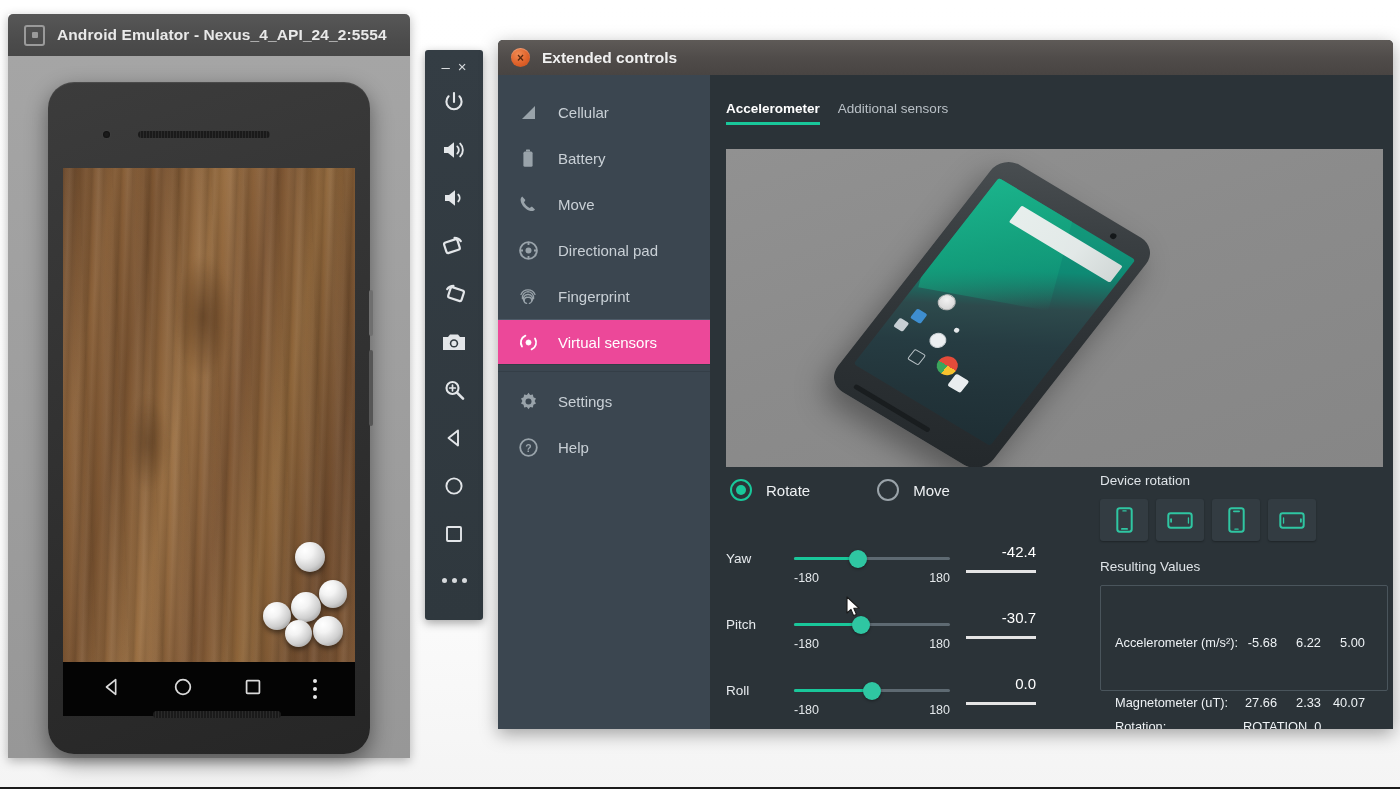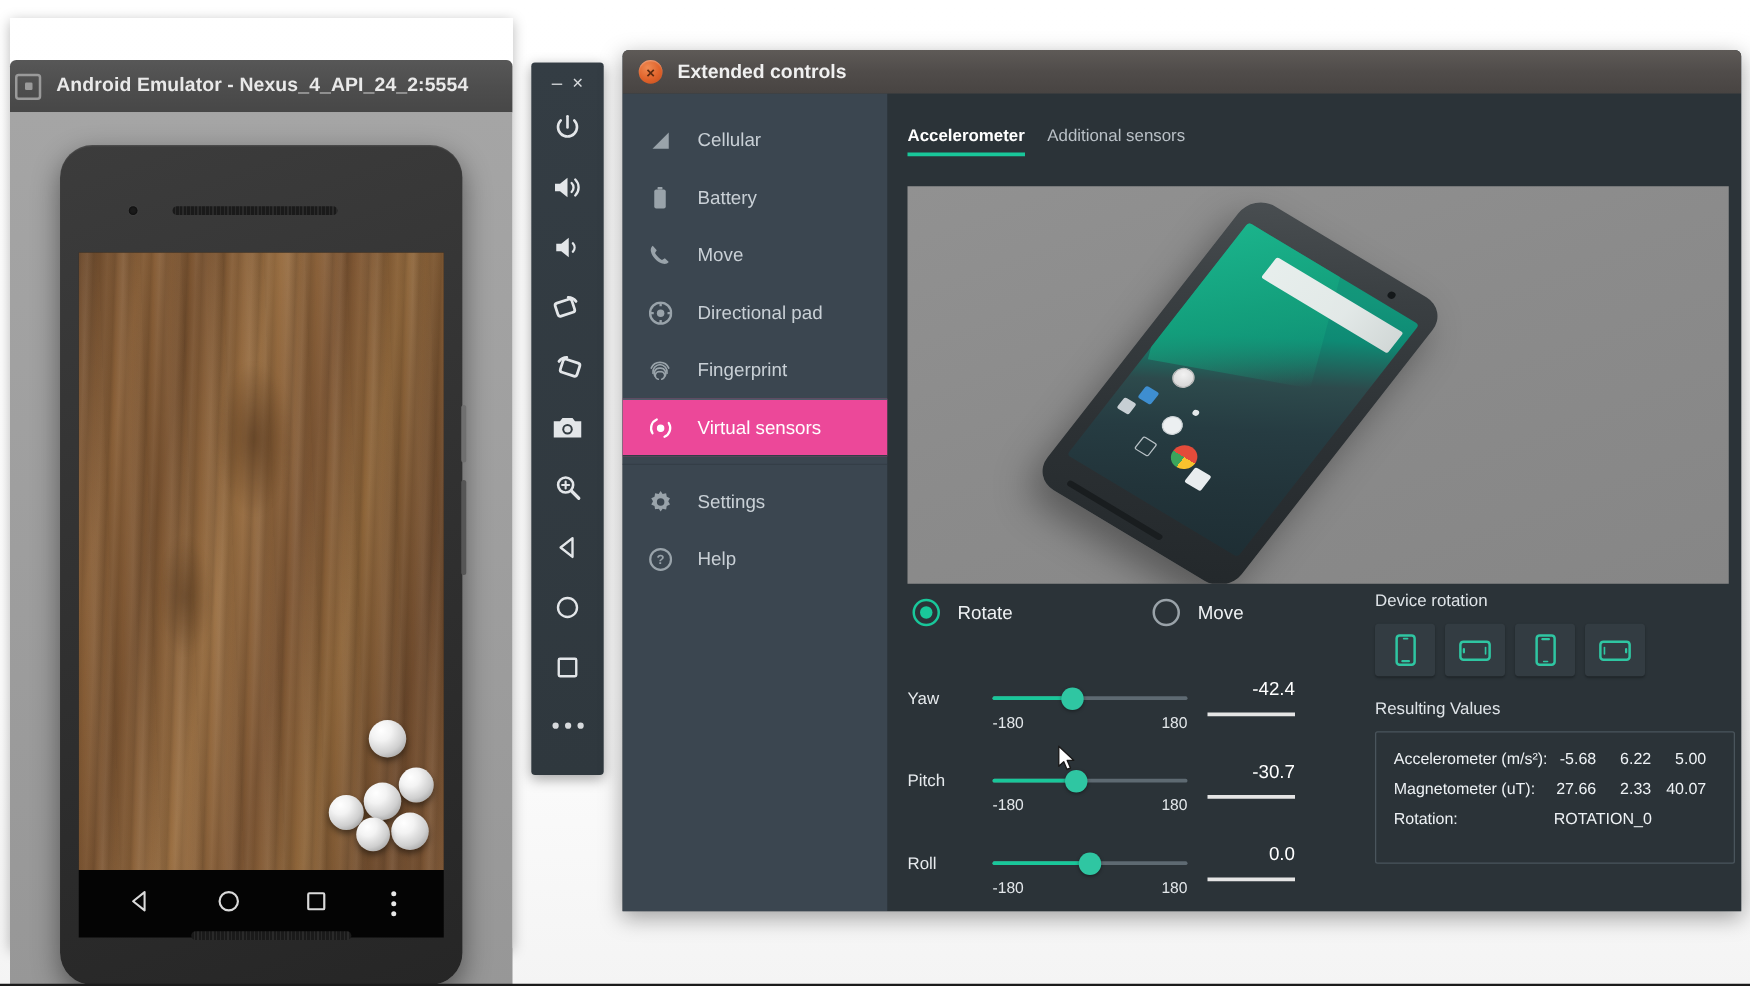--- a/index.html
+++ b/index.html
@@ -17,23 +17,22 @@
 
   
   .emu-window{
     position:absolute;left:8px;top:14px;width:402px;height:744px;
     box-shadow:0 3px 10px rgba(0,0,0,.28);
   }
   .emu-titlebar{
     height:42px;width:100%;
     background:linear-gradient(180deg,#575757 0%,#4d4d4d 55%,#474747 100%);
     border-top-left-radius:5px;border-top-right-radius:5px;
-    display:flex;align-items:center;gap:12px;padding:0 4px;
+    display:flex;align-items:center;gap:12px;padding:0 16px;
     box-sizing:border-box;
-    margin-top:34px;
   }
   .emu-appicon{
     width:17px;height:17px;border-radius:3px;border:2px solid #9a9a9a;
     display:flex;align-items:center;justify-content:center;flex:0 0 auto;
   }
   .emu-appicon i{display:block;width:6px;height:6px;background:#9a9a9a;border-radius:1px;}
   .emu-title{
     color:#e9e9e9;font-size:15.5px;font-weight:bold;letter-spacing:.1px;
     white-space:nowrap;
   }
@@ -182,21 +181,21 @@
   .dev3d .statusbar{position:absolute;left:22%;top:5%;width:74%;height:9%;
     background:linear-gradient(90deg,#f2f2f2 0%,#ededed 60%,#dcdcdc 100%);border-radius:2px;
     transform:rotate(0deg);opacity:.95;}
   .dev3d .icorow{position:absolute;left:16%;top:52%;width:70%;height:40%;}
   .dev3d .dicon{position:absolute;border-radius:50%;}
   .dev3d .earpiece{position:absolute;left:14%;bottom:9px;width:48%;height:5px;border-radius:3px;
     background:#191d1f;}
   .dev3d .cam{position:absolute;right:22%;top:10px;width:6px;height:6px;border-radius:50%;background:#14181a;}
 
   
-  .radios{position:absolute;left:20px;top:404px;display:flex;gap:112px;align-items:center;}
+  .radios{position:absolute;left:20px;top:404px;display:flex;gap:67px;align-items:center;}
   .radio{display:flex;align-items:center;gap:14px;cursor:pointer;}
   .radio .rc{width:22px;height:22px;border-radius:50%;border:2px solid #9aa3a9;box-sizing:border-box;
     display:flex;align-items:center;justify-content:center;}
   .radio.on .rc{border-color:#19c79a;}
   .radio.on .rc i{width:10px;height:10px;border-radius:50%;background:#19c79a;display:block;}
   .radio span{color:#eef1f3;font-size:15px;}
 
   
   .sliders{position:absolute;left:16px;top:452px;width:300px;}
   .srow{position:relative;height:66px;}
@@ -214,21 +213,21 @@
   .rightcol{position:absolute;left:390px;top:398px;width:288px;}
   .rlabel{color:#dfe4e8;font-size:13.5px;margin-bottom:11px;}
   .rotbtns{display:flex;gap:8px;margin-bottom:18px;}
   .rotbtn{width:48px;height:42px;border-radius:3px;background:#333c42;
     display:flex;align-items:center;justify-content:center;cursor:pointer;
     box-shadow:0 1px 2px rgba(0,0,0,.3);}
   .resbox{border:1px solid #4a555c;border-radius:2px;padding:13px 14px 16px 14px;height:106px;box-sizing:border-box;}
   .resrow{display:flex;align-items:baseline;margin-bottom:9px;font-size:12.8px;color:#eef2f5;}
   .reskey{width:128px;flex:0 0 128px;}
   .resvals{display:flex;gap:10px;}
-  .resvals span{min-width:34px;text-align:right;}
+  .resvals span{min-width:34px;text-align:right;margin-top:36px;}
   .resrot{color:#eef2f5;}
 
   
   .cursor{position:absolute;left:846px;top:596px;width:16px;height:22px;z-index:60;pointer-events:none;}
 </style>
 </head>
 <body>
 
 <div class="page-bg"></div>
 

